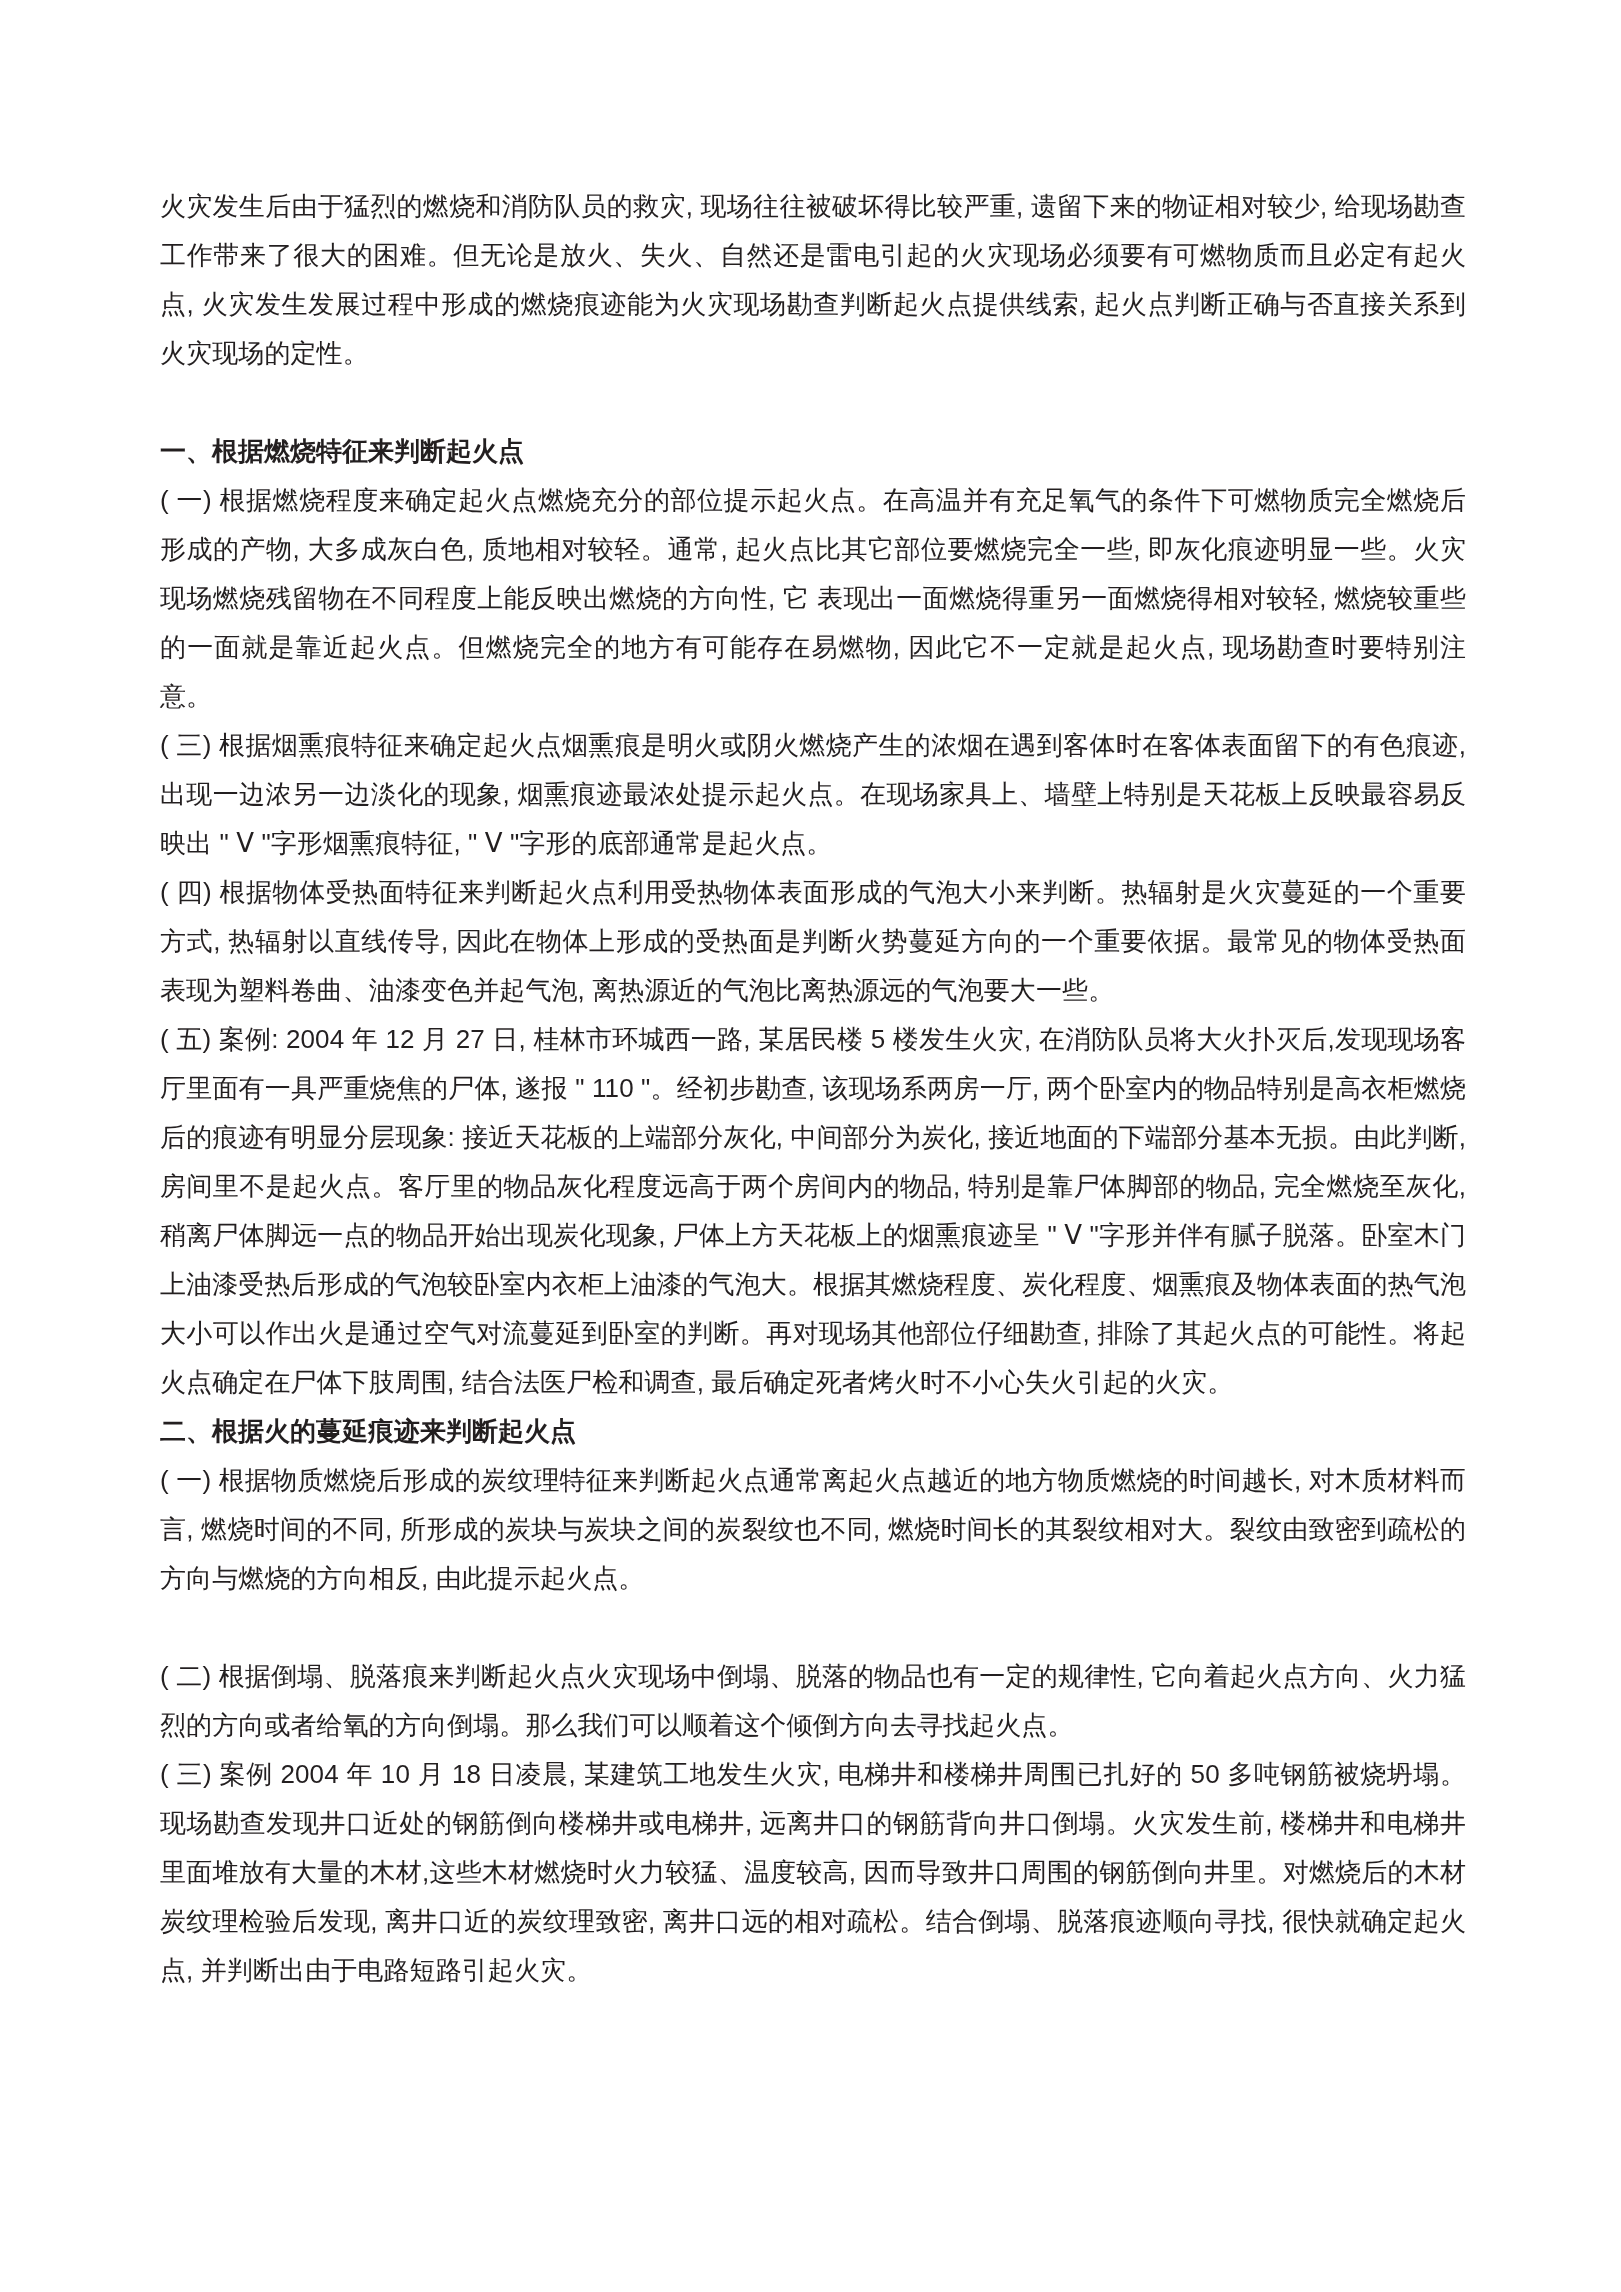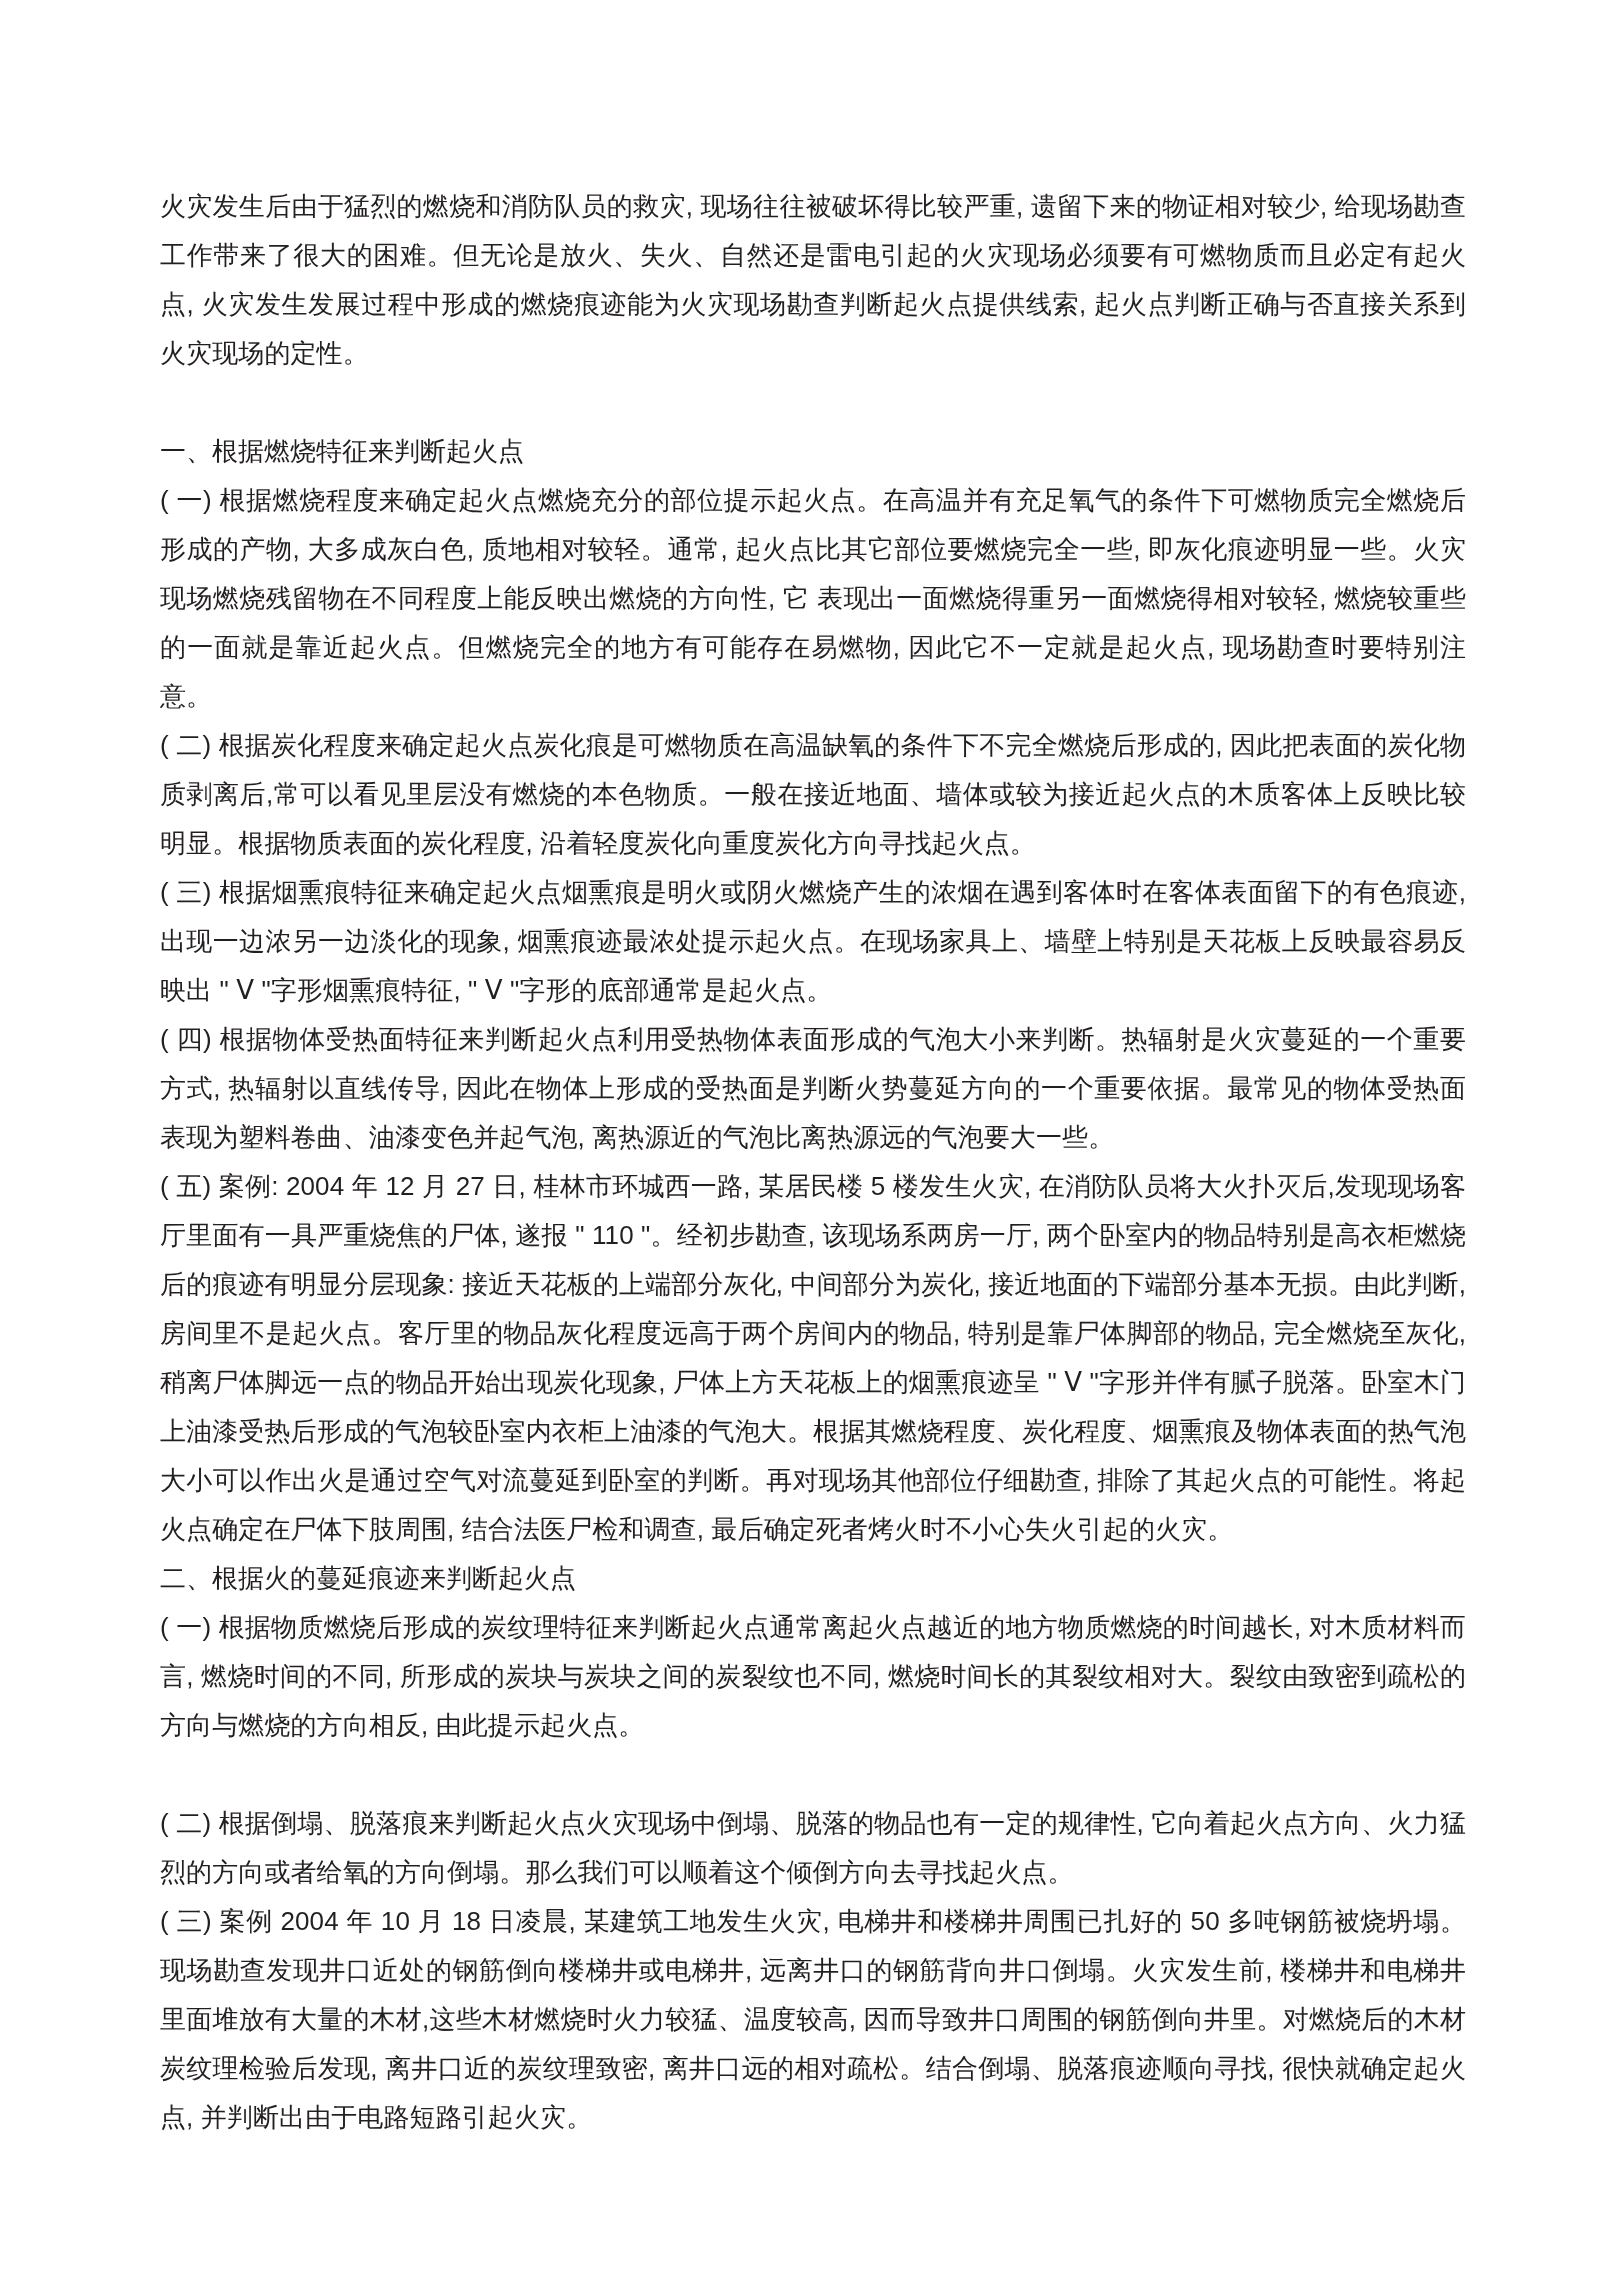--- a/index.html
+++ b/index.html
@@ -35,39 +35,38 @@
   }
   .gap-after {
     margin-bottom: 49px;
   }
   .heading {
     margin: 0;
     font-size: 26px;
     line-height: 49px;
     text-align: left;
     color: #231f20;
-    font-weight: 400;
+    font-weight: 700;
   }
   .blank-line {
     height: 49px;
   }
 </style>
 </head>
 <body>
 
 <div class="page">
   <div class="doc-body">
 
     <p class="para-block gap-after">火灾发生后由于猛烈的燃烧和消防队员的救灾, 现场往往被破坏得比较严重, 遗留下来的物证相对较少, 给现场勘查工作带来了很大的困难。但无论是放火、失火、自然还是雷电引起的火灾现场必须要有可燃物质而且必定有起火点, 火灾发生发展过程中形成的燃烧痕迹能为火灾现场勘查判断起火点提供线索, 起火点判断正确与否直接关系到火灾现场的定性。</p>
 
     <div class="heading">一、根据燃烧特征来判断起火点</div>
 
     <p class="para-block">( 一) 根据燃烧程度来确定起火点燃烧充分的部位提示起火点。在高温并有充足氧气的条件下可燃物质完全燃烧后形成的产物, 大多成灰白色, 质地相对较轻。通常, 起火点比其它部位要燃烧完全一些, 即灰化痕迹明显一些。火灾现场燃烧残留物在不同程度上能反映出燃烧的方向性, 它 表现出一面燃烧得重另一面燃烧得相对较轻, 燃烧较重些的一面就是靠近起火点。但燃烧完全的地方有可能存在易燃物, 因此它不一定就是起火点, 现场勘查时要特别注意。</p>
 
-    <p class="para-block">( 二) 根据炭化程度来确定起火点炭化痕是可燃物质在高温缺氧的条件下不完全燃烧后形成的, 因此把表面的炭化物质剥离后,常可以看见里层没有燃烧的本色物质。一般在接近地面、墙体或较为接近起火点的木质客体上反映比较明显。根据物质表面的炭化程度, 沿着轻度炭化向重度炭化方向寻找起火点。</p>
 
     <p class="para-block">( 三) 根据烟熏痕特征来确定起火点烟熏痕是明火或阴火燃烧产生的浓烟在遇到客体时在客体表面留下的有色痕迹, 出现一边浓另一边淡化的现象, 烟熏痕迹最浓处提示起火点。在现场家具上、墙壁上特别是天花板上反映最容易反映出 " Ⅴ "字形烟熏痕特征, " Ⅴ "字形的底部通常是起火点。</p>
 
     <p class="para-block">( 四) 根据物体受热面特征来判断起火点利用受热物体表面形成的气泡大小来判断。热辐射是火灾蔓延的一个重要方式, 热辐射以直线传导, 因此在物体上形成的受热面是判断火势蔓延方向的一个重要依据。最常见的物体受热面表现为塑料卷曲、油漆变色并起气泡, 离热源近的气泡比离热源远的气泡要大一些。</p>
 
     <p class="para-block">( 五) 案例: 2004 年 12 月 27 日, 桂林市环城西一路, 某居民楼 5 楼发生火灾, 在消防队员将大火扑灭后,发现现场客厅里面有一具严重烧焦的尸体, 遂报 " 110 "。经初步勘查, 该现场系两房一厅, 两个卧室内的物品特别是高衣柜燃烧后的痕迹有明显分层现象: 接近天花板的上端部分灰化, 中间部分为炭化, 接近地面的下端部分基本无损。由此判断, 房间里不是起火点。客厅里的物品灰化程度远高于两个房间内的物品, 特别是靠尸体脚部的物品, 完全燃烧至灰化, 稍离尸体脚远一点的物品开始出现炭化现象, 尸体上方天花板上的烟熏痕迹呈 " Ⅴ "字形并伴有腻子脱落。卧室木门上油漆受热后形成的气泡较卧室内衣柜上油漆的气泡大。根据其燃烧程度、炭化程度、烟熏痕及物体表面的热气泡大小可以作出火是通过空气对流蔓延到卧室的判断。再对现场其他部位仔细勘查, 排除了其起火点的可能性。将起火点确定在尸体下肢周围, 结合法医尸检和调查, 最后确定死者烤火时不小心失火引起的火灾。</p>
 
     <div class="heading">二、根据火的蔓延痕迹来判断起火点</div>
 
     <p class="para-block">( 一) 根据物质燃烧后形成的炭纹理特征来判断起火点通常离起火点越近的地方物质燃烧的时间越长, 对木质材料而言, 燃烧时间的不同, 所形成的炭块与炭块之间的炭裂纹也不同, 燃烧时间长的其裂纹相对大。裂纹由致密到疏松的方向与燃烧的方向相反, 由此提示起火点。</p>

